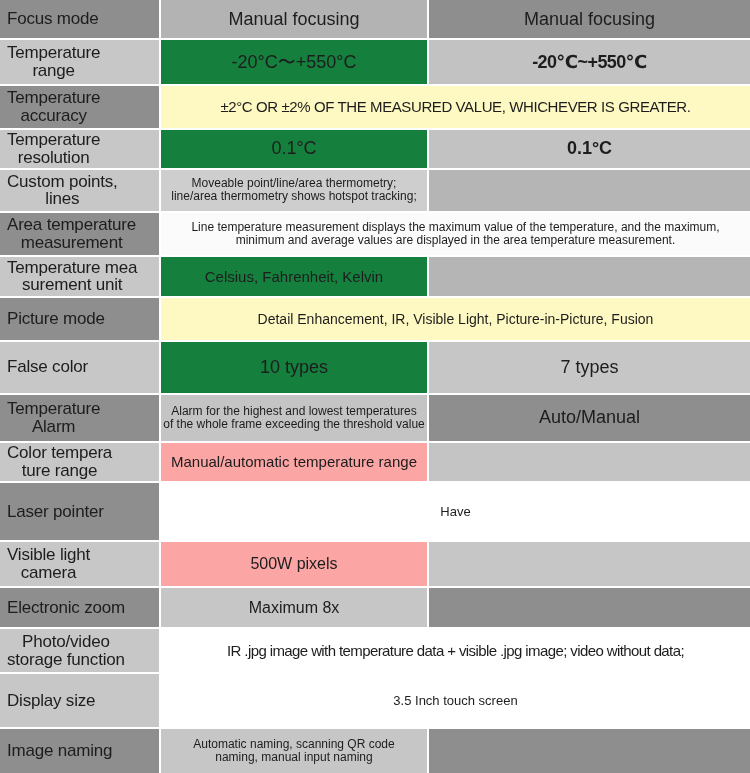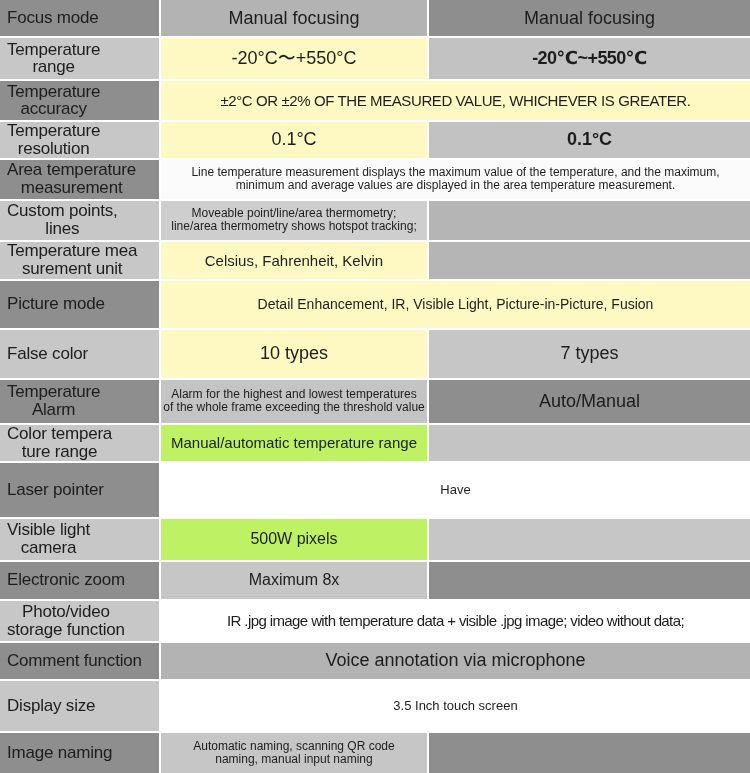--- a/index.html
+++ b/index.html
@@ -29,29 +29,29 @@
     font-size:17px;letter-spacing:-0.2px;
   }
 
   
   td.val span{display:inline-block;white-space:pre-line;line-height:1.1;}
 
   
   .s-dark{background:#8e8e8e;}
   .s-light{background:#c7c7c7;}
   .s-b3{background:#b3b3b3;}
-  .s-d4{background:#fef9c3;border-radius:6px;}
+  .s-d4{background:#15803d;}
   .s-c2{background:#c2c2c2;font-weight:bold;}
   .s-e8{background:#fef9c3;}
   .s-a9{background:#a9a9a9;}
   .s-ce{background:#cecece;}
   .s-b5{background:#b5b5b5;}
   .s-c6{background:#c6c6c6;}
   .s-c4{background:#c4c4c4;}
-  .s-d8{background:#bef264;}
+  .s-d8{background:#fca5a5;}
   .s-white{background:#ffffff;}
   .s-fa{background:#fbfbfb;}
 
   
   .f18{font-size:18px;}
   .f17{font-size:13px;}
   .f16{font-size:16px;}
   .f15{font-size:15px;}
   .f14{font-size:14px;}
   .f12{font-size:12px;}
@@ -90,42 +90,42 @@
 
   <tr style="height:36px">
     <td class="lbl s-light"><span>Temperature
 resolution</span></td>
     <td class="val s-d4 f18"><span>0.1°C</span></td>
     <td class="val s-c2 f18"><span>0.1°C</span></td>
   </tr>
 
 
   <tr style="height:41px">
-    <td class="lbl s-dark"><span>Area temperature
-measurement</span></td>
-    <td class="val s-fa f12" colspan="2"><span>Line temperature measurement displays the maximum value of the temperature, and the maximum,
-minimum and average values are displayed in the area temperature measurement.</span></td>
-  </tr>
-
-  <tr style="height:41px">
     <td class="lbl s-light"><span>Custom points,
 lines</span></td>
     <td class="val s-ce f12"><span>Moveable point/line/area thermometry;
 line/area thermometry shows hotspot tracking;</span></td>
     <td class="val s-b5"><span></span></td>
+  </tr>
+
+  <tr style="height:41px">
+    <td class="lbl s-dark"><span>Area temperature
+measurement</span></td>
+    <td class="val s-fa f12" colspan="2"><span>Line temperature measurement displays the maximum value of the temperature, and the maximum,
+minimum and average values are displayed in the area temperature measurement.</span></td>
   </tr>
 
   <tr style="height:39px">
     <td class="lbl s-light"><span>Temperature mea
 surement unit</span></td>
     <td class="val s-d4 f15"><span>Celsius, Fahrenheit, Kelvin</span></td>
     <td class="val s-b5"><span></span></td>
   </tr>
 
-  <tr style="height:49px">
+  <tr style="height:41px">
     <td class="lbl s-dark"><span>Picture mode</span></td>
     <td class="val s-e8 f14" colspan="2"><span>Detail Enhancement, IR, Visible Light, Picture-in-Picture, Fusion</span></td>
   </tr>
 
   <tr style="height:50px">
     <td class="lbl s-light"><span>False color</span></td>
     <td class="val s-d4 f18"><span>10 types</span></td>
     <td class="val s-c6 f18"><span>7 types</span></td>
   </tr>
 
@@ -161,24 +161,20 @@
     <td class="val s-c6 f16"><span>Maximum 8x</span></td>
     <td class="val s-dark"><span></span></td>
   </tr>
 
   <tr style="height:42px">
     <td class="lbl s-light"><span>Photo/video
 storage function</span></td>
     <td class="val s-white f15 cond" colspan="2"><span>IR .jpg image with temperature data + visible .jpg image; video without data;</span></td>
   </tr>
 
-  <tr style="height:38px">
-    <td class="lbl s-dark"><span>Comment function</span></td>
-    <td class="val s-b3 f18" colspan="2"><span>Voice annotation via microphone</span></td>
-  </tr>
 
   <tr style="height:52px">
     <td class="lbl s-light"><span>Display size</span></td>
     <td class="val s-white f17" colspan="2"><span>3.5 Inch touch screen</span></td>
   </tr>
 
   <tr style="height:42px">
     <td class="lbl s-dark"><span>Image naming</span></td>
     <td class="val s-c6 f12"><span>Automatic naming, scanning QR code
 naming, manual input naming</span></td>

